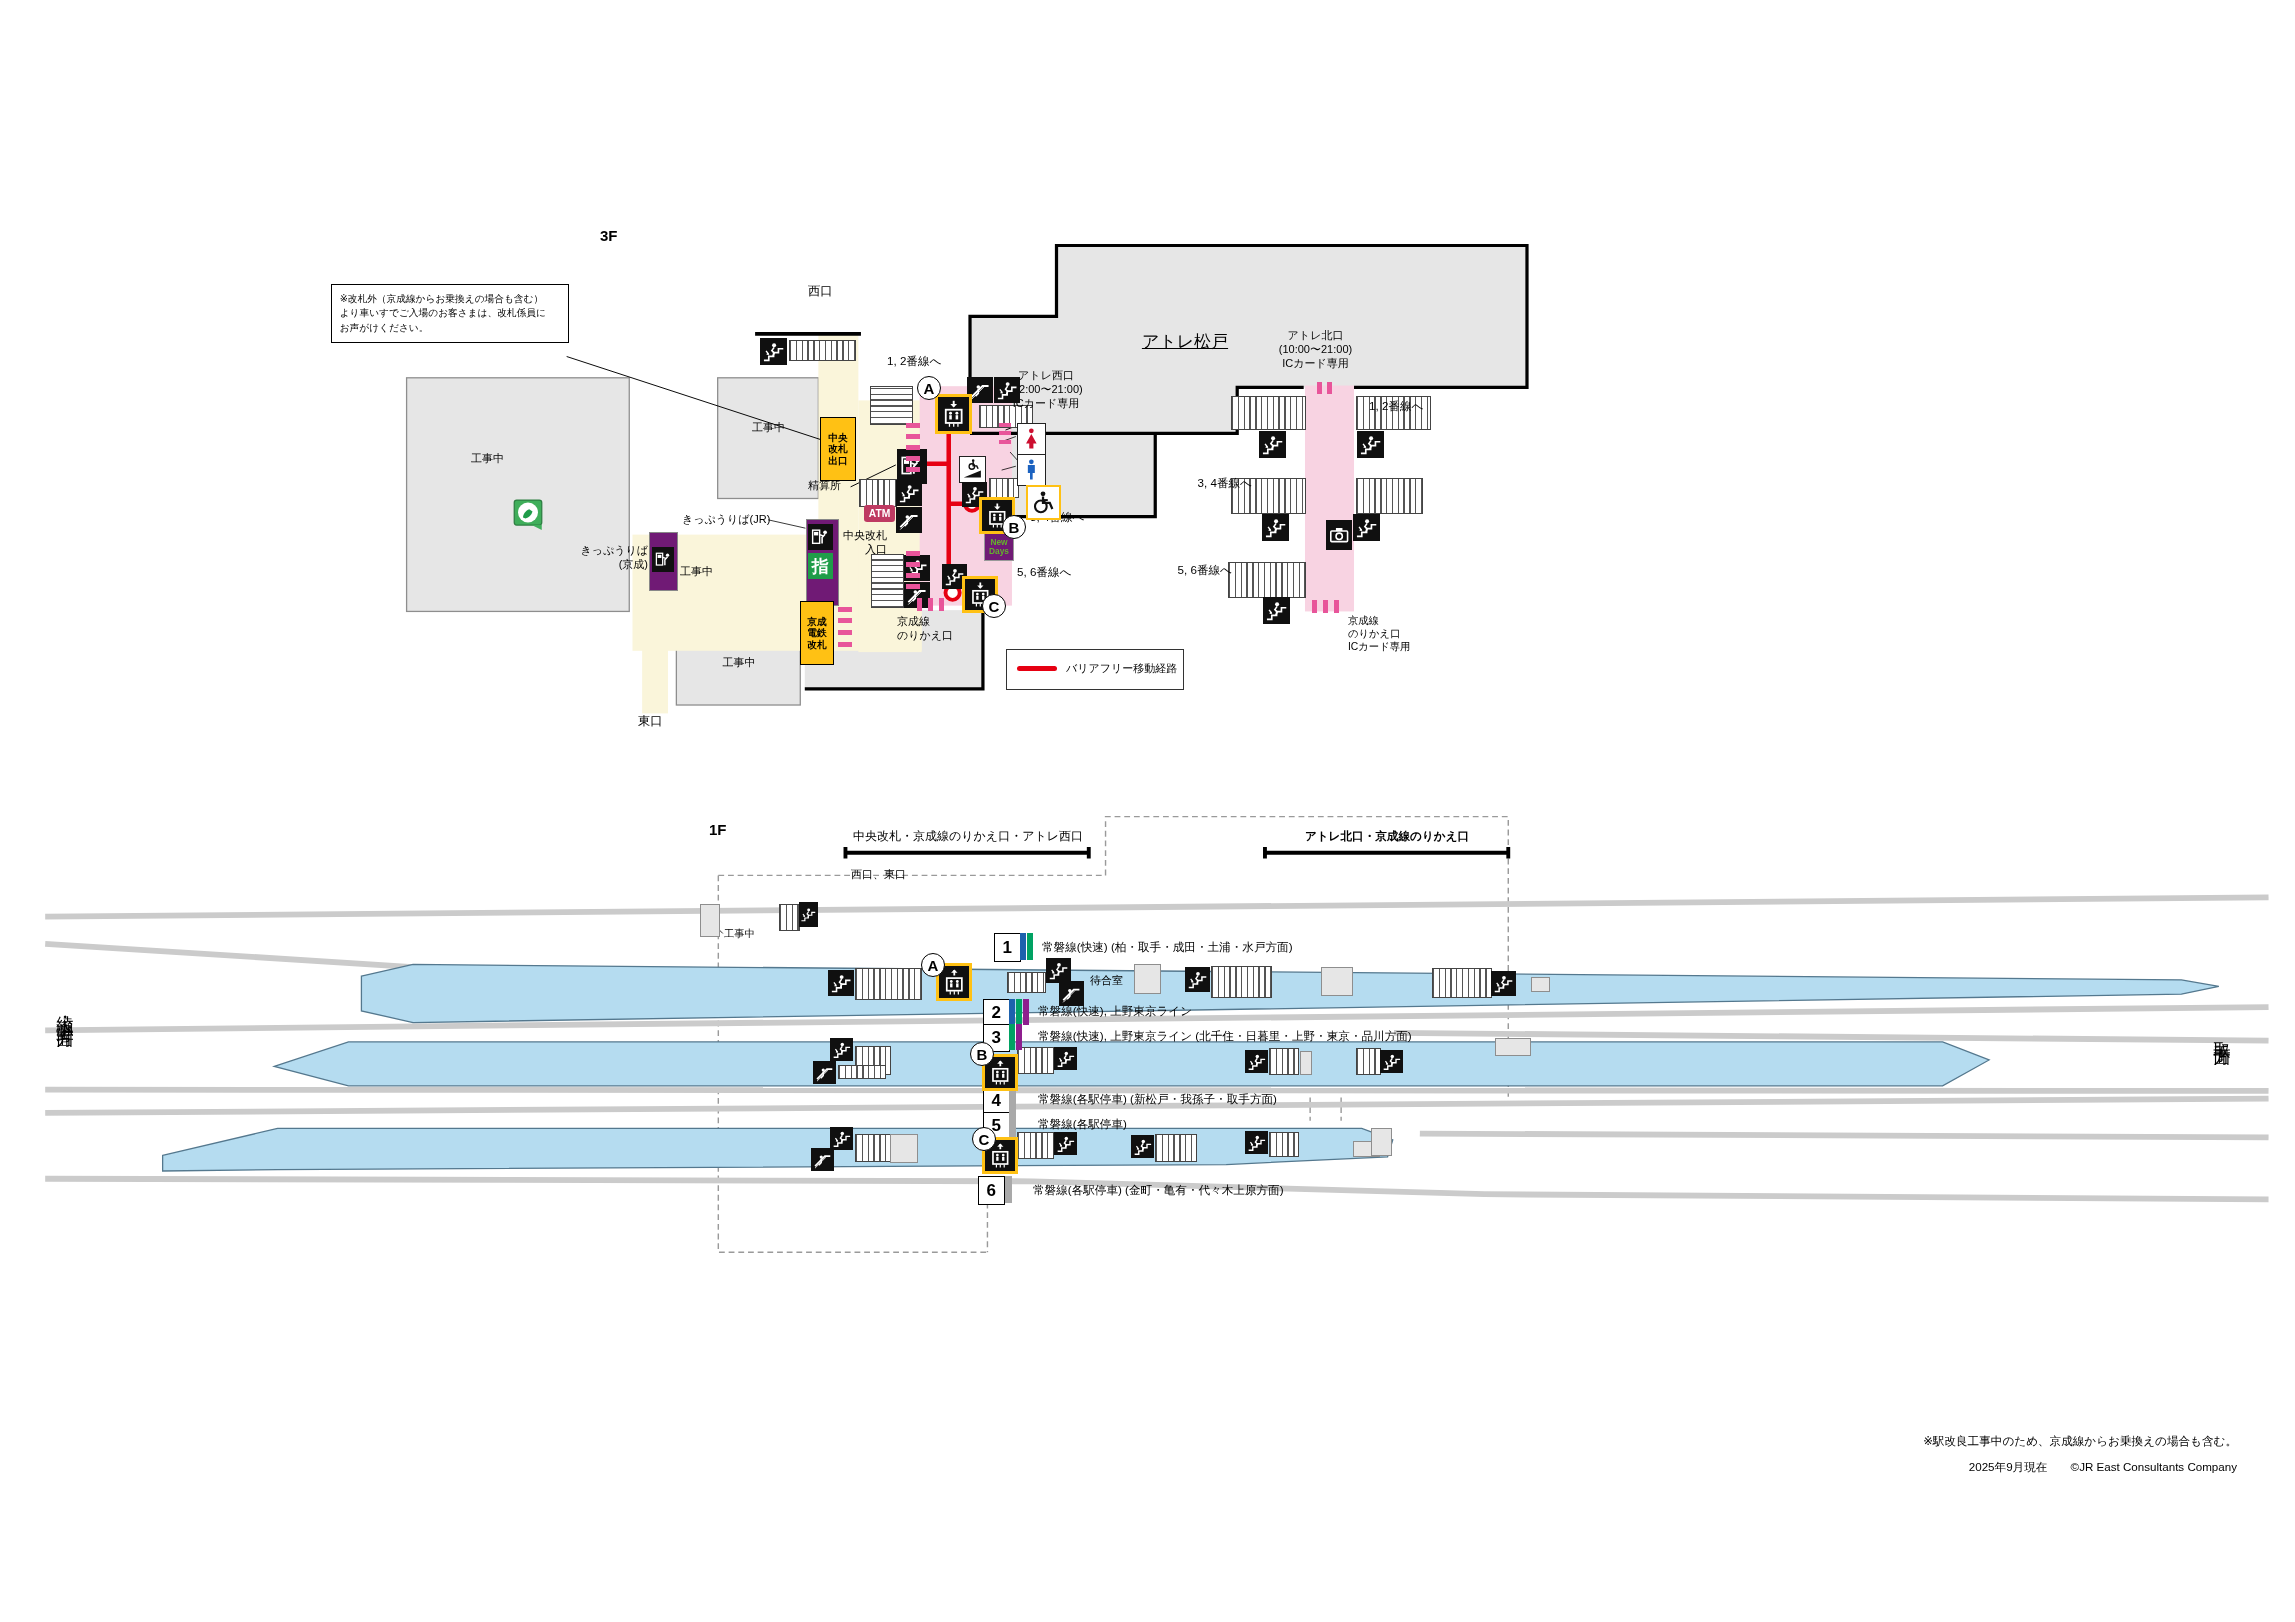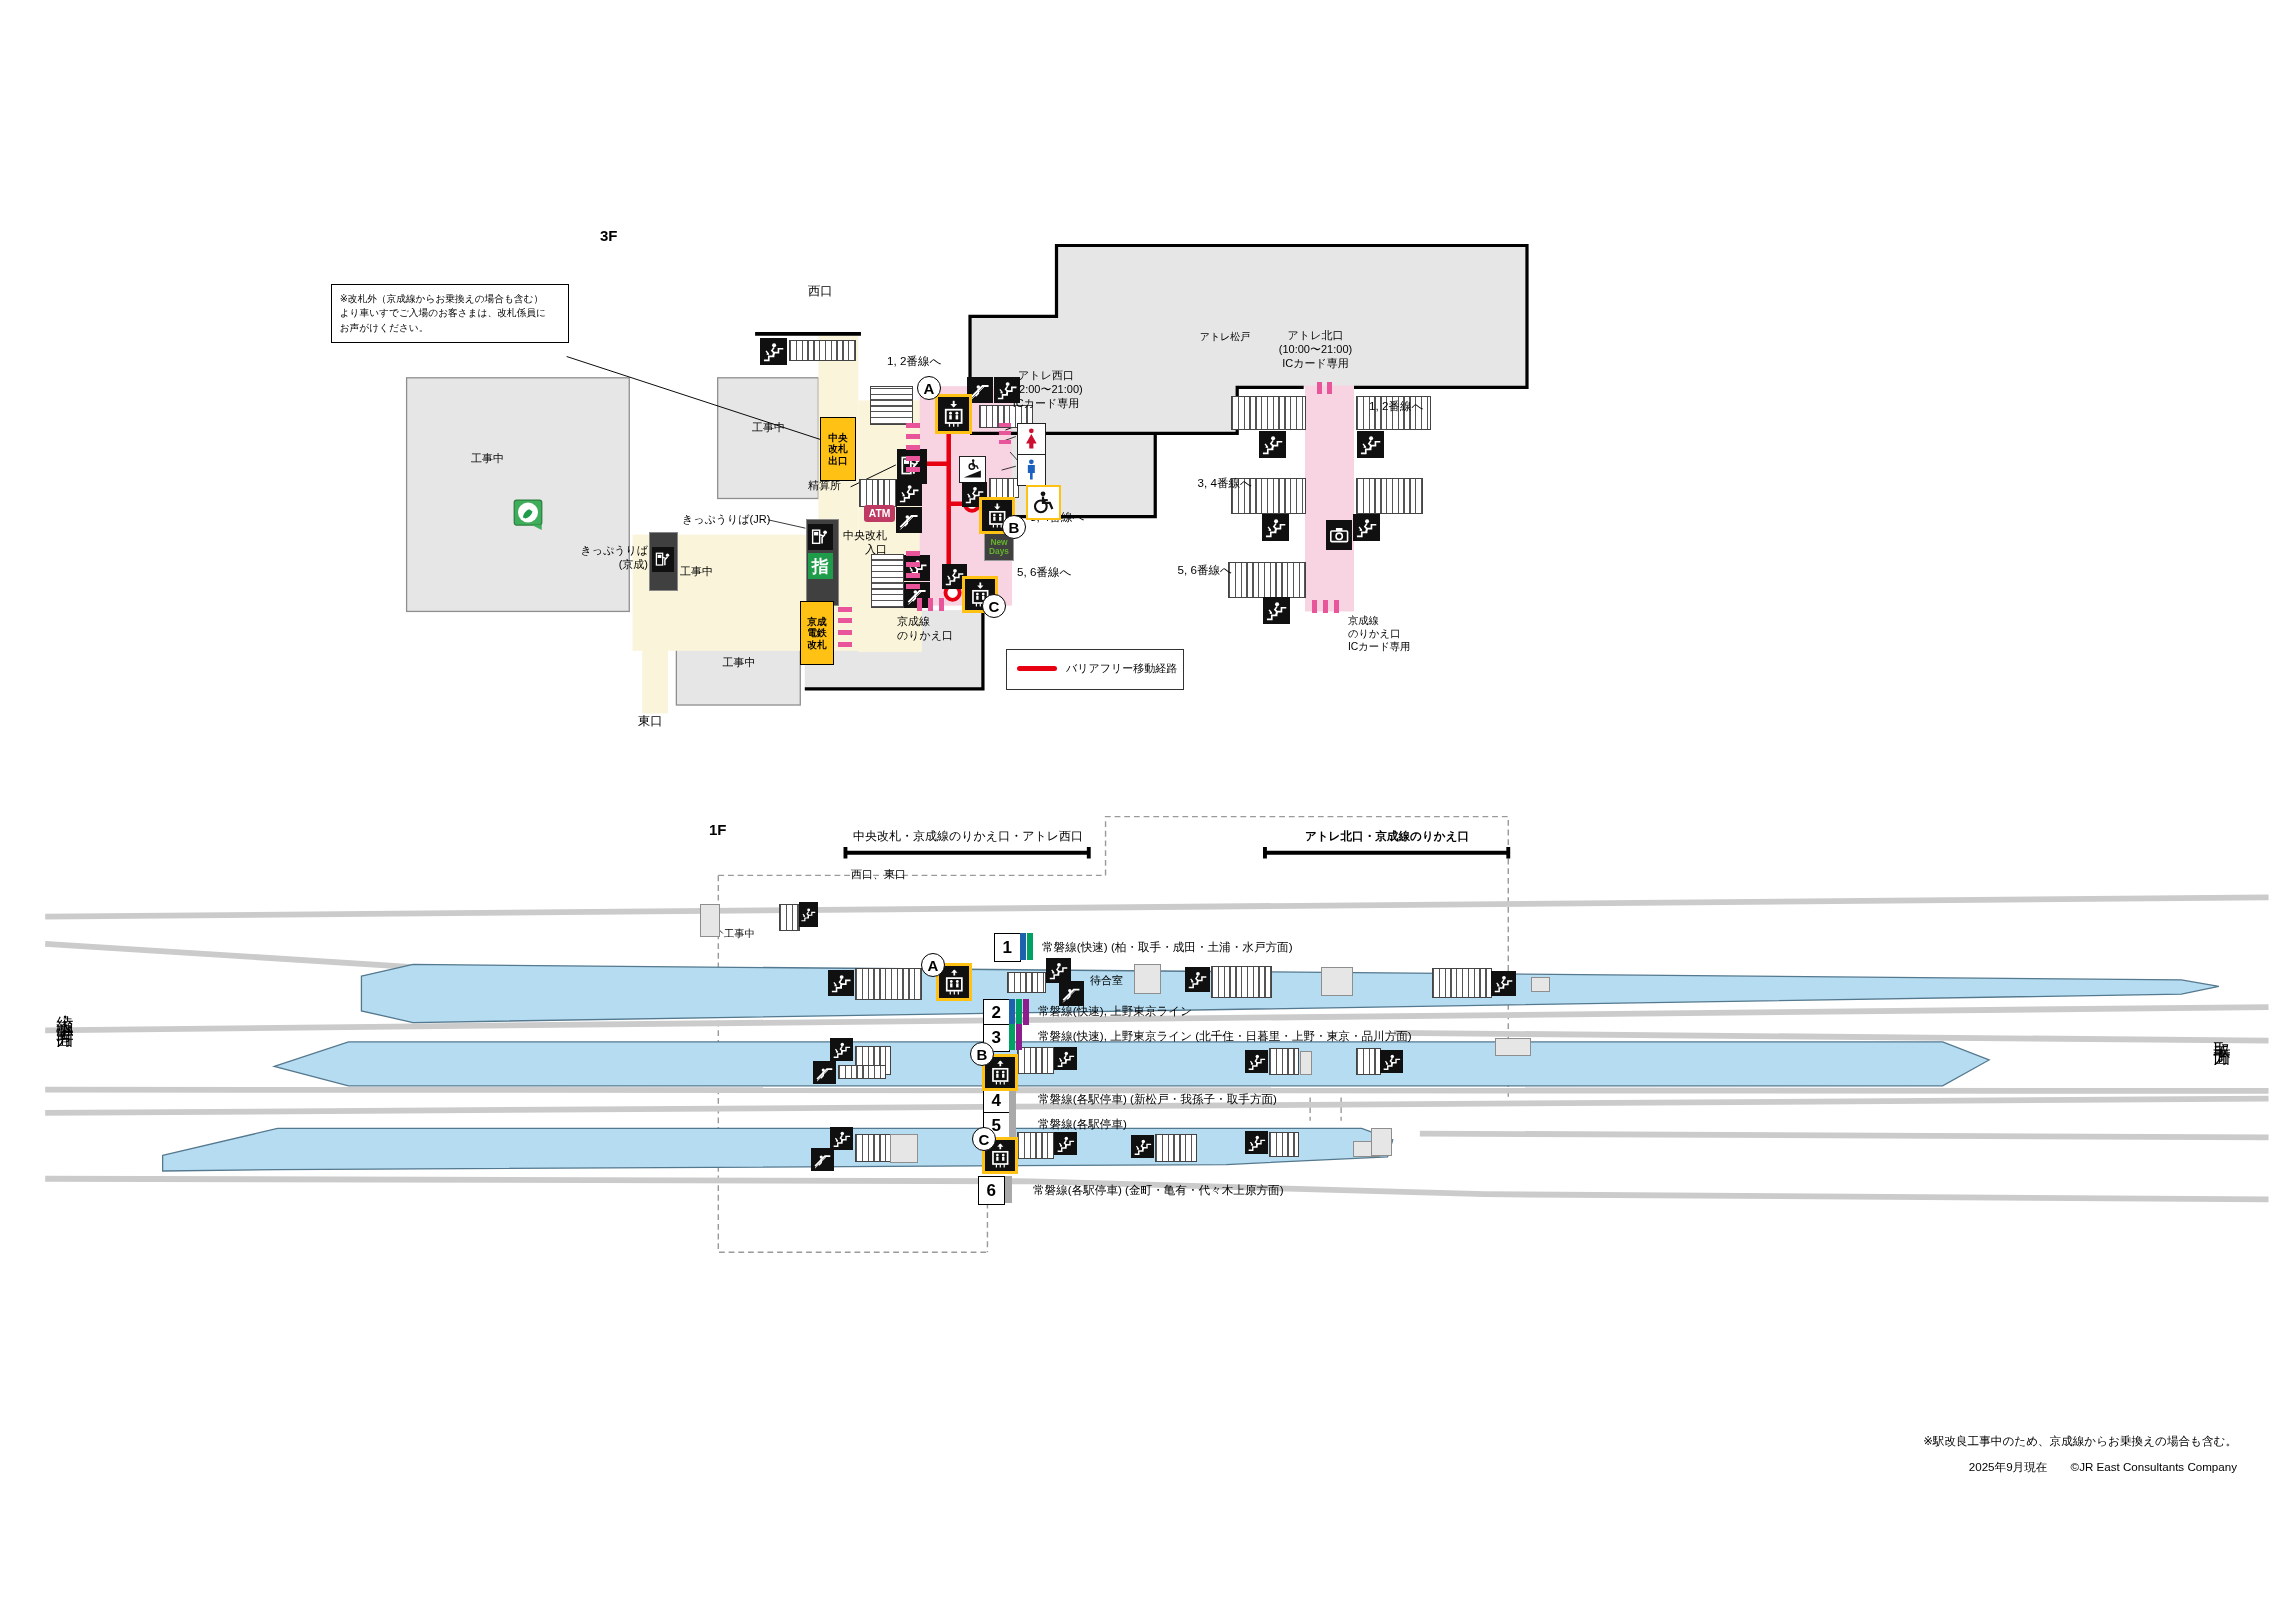--- a/index.html
+++ b/index.html
@@ -10,21 +10,21 @@
   .pre{white-space:pre-line;}
   .c{text-align:center;}
   .r{text-align:right;}
   .b{font-weight:bold;}
   .box-note{position:absolute;background:#fff;border:1.3px solid #000;font-size:9.7px;
             line-height:1.5;padding:6.5px 7.7px;white-space:pre-line;}
   .ybox{position:absolute;background:#FFC114;border:1.9px solid #000;font-weight:bold;
         display:flex;align-items:center;justify-content:center;text-align:center;
         white-space:pre-line;line-height:1.15;font-size:9.7px;}
   .gblock{position:absolute;background:#E6E6E6;border:1.3px solid #8E8E8E;}
-  .wbox{position:absolute;background:#404040;border:1.3px solid #555;}
+  .wbox{position:absolute;background:#701a75;border:1.3px solid #555;}
   .ic{position:absolute;background:#101010;color:#fff;display:flex;align-items:center;justify-content:center;}
   .ic svg{width:86%;height:86%;}
   .icw{position:absolute;background:#fff;border:1.3px solid #222;color:#111;
        display:flex;align-items:center;justify-content:center;}
   .icw svg{width:84%;height:84%;}
   .elev{position:absolute;background:#101010;border:3.2px solid #FFC114;color:#fff;
         display:flex;align-items:center;justify-content:center;}
   .elev svg{width:82%;height:82%;}
   .abc{position:absolute;width:22px;height:22px;border-radius:50%;background:#fff;
        border:1.9px solid #000;display:flex;align-items:center;justify-content:center;
@@ -352,21 +352,21 @@
   </div>
 <div class="abc z5" style="left:982px;top:594px;">C</div>
 <div class="lbl z2" style="left:1017px;top:565px;font-size:11.6px;">5, 6番線へ</div>
 <div class="gt" style="left:917px;top:598px;width:4.5px;height:13px;"></div>
 <div class="gt" style="left:928px;top:598px;width:4.5px;height:13px;"></div>
 <div class="gt" style="left:939px;top:598px;width:4.5px;height:13px;"></div>
 
 <div class="lbl c pre z2" style="left:991px;top:369px;width:110px;">アトレ西口
 (02:00〜21:00)
 ICカード専用</div>
-<div class="lbl c z2" style="left:1170px;top:331px;width:110px;font-size:10px;">アトレ松戸</div>
+<div class="lbl c z2" style="left:1130px;top:331px;width:110px;font-size:17px;text-decoration:underline;">アトレ松戸</div>
 <div class="lbl c pre z2" style="left:1267px;top:329px;width:97px;">アトレ北口
 (10:00〜21:00)
 ICカード専用</div>
 
 <div class="stb z2" style="left:1231px;top:396px;width:73px;height:32px;"></div>
 <div class="stb z2" style="left:1356px;top:396px;width:73px;height:32px;"></div>
 <div class="stb z2" style="left:1231px;top:478px;width:73px;height:34px;"></div>
 <div class="stb z2" style="left:1356px;top:478px;width:65px;height:34px;"></div>
 <div class="stb z2" style="left:1228px;top:562px;width:76px;height:34px;"></div>
 <div class="ic z3" style="left:1259px;top:431px;width:27px;height:27px;">

